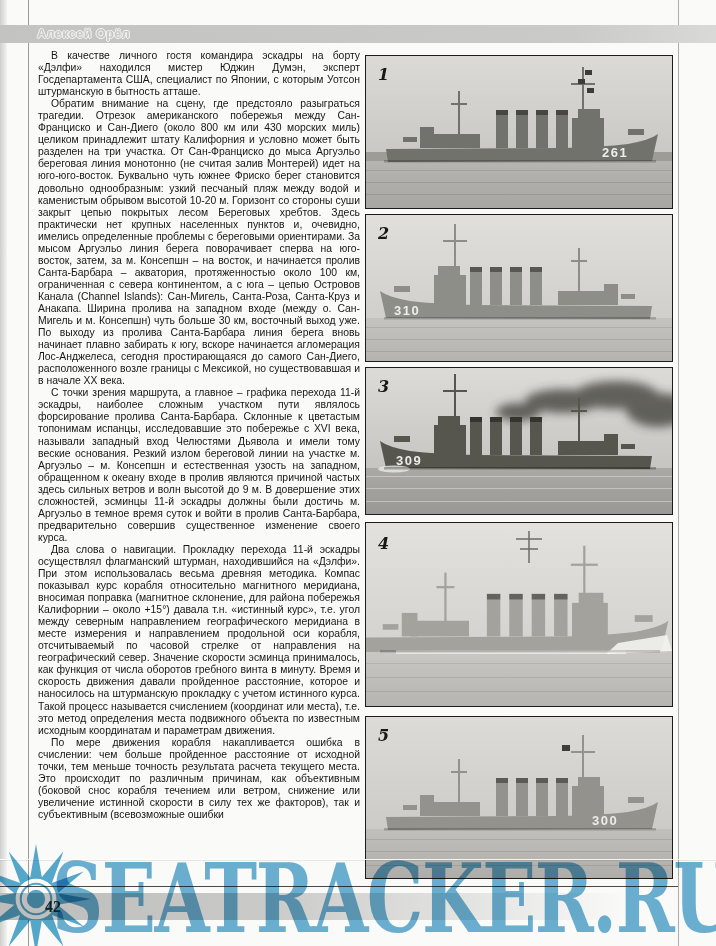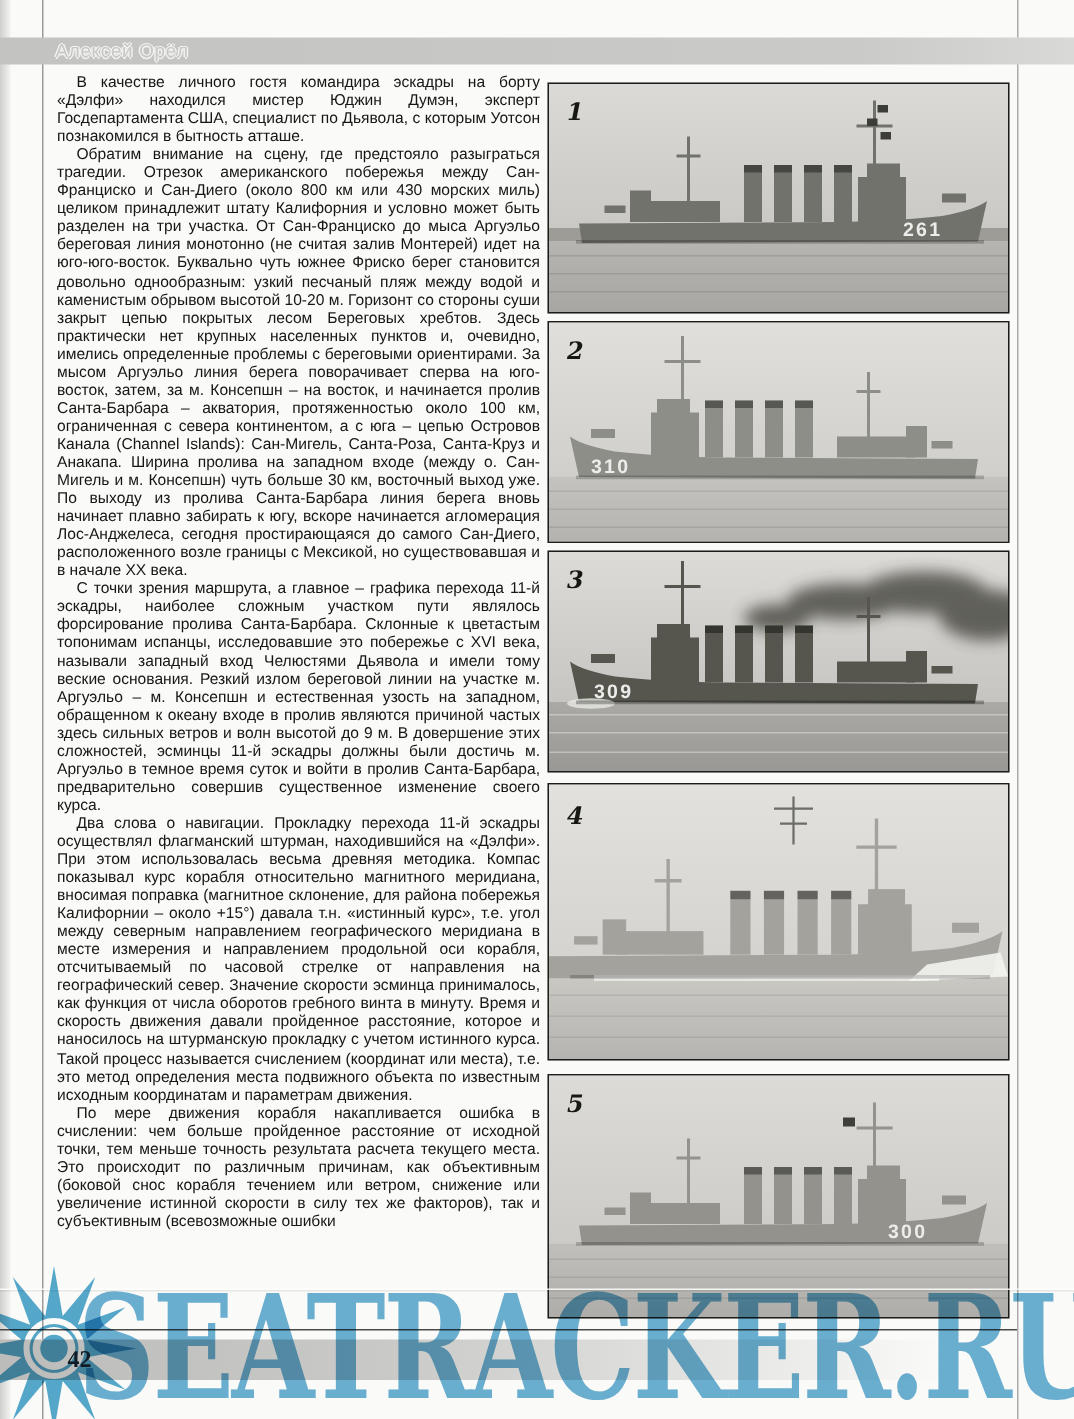--- a/index.html
+++ b/index.html
@@ -7,21 +7,21 @@
     position:relative; width:716px; height:946px; overflow:hidden;
     background:#fafaf8; font-family:"Liberation Sans", sans-serif;
   }
   .left-shadow { position:absolute; left:0; top:0; width:7px; height:946px;
     background:linear-gradient(to right,#cfcfcd,#f3f3f1); }
   .edge-left  { position:absolute; left:28px; top:0; width:1px; height:946px; background:#9b9b99; }
   .edge-right { position:absolute; left:678px; top:0; width:1px; height:946px; background:#ababa9; }
 
   .header-band { position:absolute; left:0; top:25px; width:716px; height:18px;
     background:linear-gradient(to right,#c3c3c1 0%,#cacac8 80%,#d9d9d7 100%); }
-  .author { position:absolute; left:37px; top:2px; font-weight:normal; font-size:12.5px;
+  .author { position:absolute; left:37px; top:2px; font-weight:bold; font-size:12.5px;
     letter-spacing:.5px; color:#c7c7c5;
     text-shadow:-1px 0 0 #f2f2f0, 1px 0 0 #f2f2f0, 0 -1px 0 #f2f2f0, 0 1px 0 #f2f2f0; }
 
   .text-col { position:absolute; left:38px; top:50px; width:322px; z-index:1; }
   .text-col p { margin:0; text-indent:13px; text-align:justify;
     font-size:10.4px; line-height:12.05px; color:#161616; }
 
   .photo-col { position:absolute; left:365px; top:0; width:308px; z-index:1; }
   .photo { position:absolute; left:0; width:306px; margin:0; padding:0;
     border:1px solid #1c1c1a; background:#d6d5d1; }
@@ -90,21 +90,21 @@
 
   <div class="left-shadow"></div>
   <div class="edge-left"></div>
   <div class="edge-right"></div>
 
   <div class="header-band">
     <span class="author">Алексей Орёл</span>
   </div>
 
   <div class="text-col">
-    <p>В качестве личного гостя командира эскадры на борту «Дэлфи» находился мистер Юджин Думэн, эксперт Госдепартамента США, специалист по Дьявола, с которым Уотсон познакомился в бытность атташе.</p>
+    <p>В качестве личного гостя командира эскадры на борту «Дэлфи» находился мистер Юджин Думэн, эксперт Госдепартамента США, специалист по Японии, с которым Уотсон штурманскую в бытность атташе.</p>
     <p>Обратим внимание на сцену, где предстояло разыграться трагедии. Отрезок американского побережья между Сан-Франциско и Сан-Диего (около 800 км или 430 морских миль) целиком принадлежит штату Калифорния и условно может быть разделен на три участка. От Сан-Франциско до мыса Аргуэльо береговая линия монотонно (не считая залив Монтерей) идет на юго-юго-восток. Буквально чуть южнее Фриско берег становится довольно однообразным: узкий песчаный пляж между водой и каменистым обрывом высотой 10-20 м. Горизонт со стороны суши закрыт цепью покрытых лесом Береговых хребтов. Здесь практически нет крупных населенных пунктов и, очевидно, имелись определенные проблемы с береговыми ориентирами. За мысом Аргуэльо линия берега поворачивает сперва на юго-восток, затем, за м. Консепшн – на восток, и начинается пролив Санта-Барбара – акватория, протяженностью около 100 км, ограниченная с севера континентом, а с юга – цепью Островов Канала (Channel Islands): Сан-Мигель, Санта-Роза, Санта-Круз и Анакапа. Ширина пролива на западном входе (между о. Сан-Мигель и м. Консепшн) чуть больше 30 км, восточный выход уже. По выходу из пролива Санта-Барбара линия берега вновь начинает плавно забирать к югу, вскоре начинается агломерация Лос-Анджелеса, сегодня простирающаяся до самого Сан-Диего, расположенного возле границы с Мексикой, но существовавшая и в начале XX века.</p>
     <p>С точки зрения маршрута, а главное – графика перехода 11-й эскадры, наиболее сложным участком пути являлось форсирование пролива Санта-Барбара. Склонные к цветастым топонимам испанцы, исследовавшие это побережье с XVI века, называли западный вход Челюстями Дьявола и имели тому веские основания. Резкий излом береговой линии на участке м. Аргуэльо – м. Консепшн и естественная узость на западном, обращенном к океану входе в пролив являются причиной частых здесь сильных ветров и волн высотой до 9 м. В довершение этих сложностей, эсминцы 11-й эскадры должны были достичь м. Аргуэльо в темное время суток и войти в пролив Санта-Барбара, предварительно совершив существенное изменение своего курса.</p>
     <p>Два слова о навигации. Прокладку перехода 11-й эскадры осуществлял флагманский штурман, находившийся на «Дэлфи». При этом использовалась весьма древняя методика. Компас показывал курс корабля относительно магнитного меридиана, вносимая поправка (магнитное склонение, для района побережья Калифорнии – около +15°) давала т.н. «истинный курс», т.е. угол между северным направлением географического меридиана в месте измерения и направлением продольной оси корабля, отсчитываемый по часовой стрелке от направления на географический север. Значение скорости эсминца принималось, как функция от числа оборотов гребного винта в минуту. Время и скорость движения давали пройденное расстояние, которое и наносилось на штурманскую прокладку с учетом истинного курса. Такой процесс называется счислением (координат или места), т.е. это метод определения места подвижного объекта по известным исходным координатам и параметрам движения.</p>
     <p>По мере движения корабля накапливается ошибка в счислении: чем больше пройденное расстояние от исходной точки, тем меньше точность результата расчета текущего места. Это происходит по различным причинам, как объективным (боковой снос корабля течением или ветром, снижение или увеличение истинной скорости в силу тех же факторов), так и субъективным (всевозможные ошибки</p>
   </div>
 
   <div class="photo-col">
 
     <figure class="photo" style="top:55px;height:152px">
       <svg viewBox="0 0 306 152" preserveAspectRatio="none">

